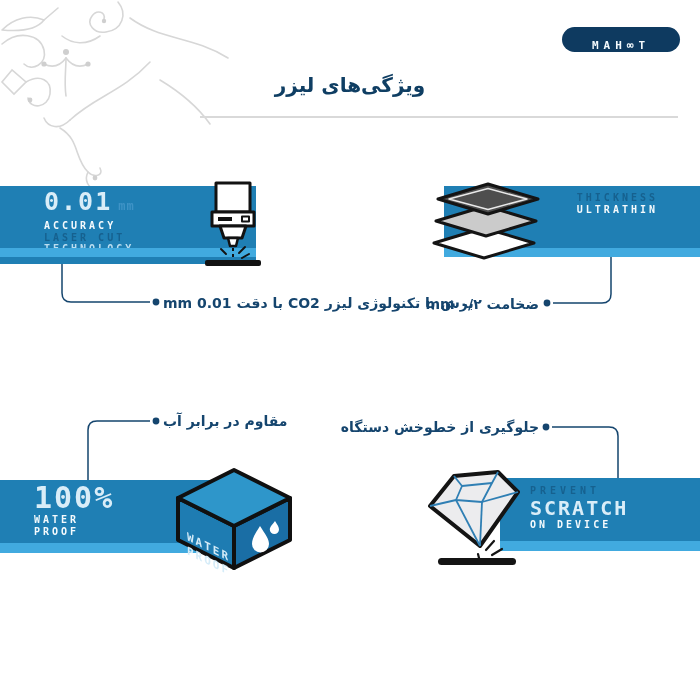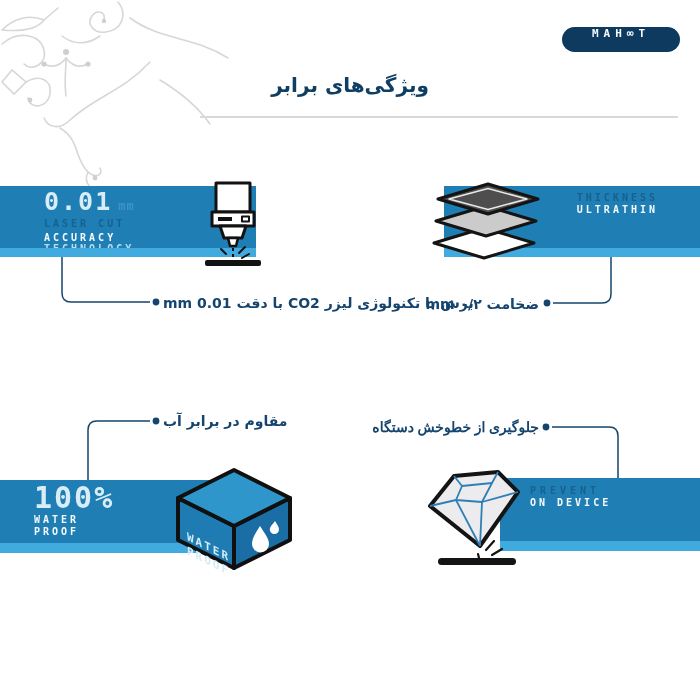--- a/index.html
+++ b/index.html
@@ -2,35 +2,35 @@
 <html><head>
 <meta charset="utf-8">
 <style>
   html,body{margin:0;padding:0;background:#fff;}
   .canvas{position:relative;width:700px;height:700px;background:#ffffff;overflow:hidden;
           font-family:"DejaVu Sans",sans-serif;}
   svg{display:block;}
 
   
   .logo{position:absolute;top:27px;right:20px;width:118px;height:25px;background:#0e3a60;
-        border-radius:13px;display:flex;align-items:flex-start;justify-content:center;
+        border-radius:13px;display:flex;align-items:flex-end;justify-content:center;
         color:#f4fafd;font-size:11px;font-weight:bold;letter-spacing:5px;
         font-family:"DejaVu Sans Mono",monospace;}
   .title{position:absolute;top:73px;left:0;width:100%;text-align:center;direction:rtl;
          font-size:20px;font-weight:bold;color:#0f3e63;}
   .divider{position:absolute;top:116px;left:200px;width:478px;height:2px;background:#d9d9d9;}
 
   
   .ornament{position:absolute;left:0;top:0;width:232px;height:192px;}
 
   
   .banner{position:absolute;background:#1f7fb4;box-sizing:border-box;
           font-family:"DejaVu Sans Mono",monospace;font-weight:bold;color:#fff;}
   .strip{position:absolute;background:#41aadf;}
-  .b-tl{left:0;top:186px;width:256px;height:62px;padding:4px 0 0 44px;}
+  .b-tl{left:0;top:186px;width:256px;height:78px;padding:4px 0 0 44px;}
   .s-tl{left:0;top:248px;width:256px;height:9px;}
   .b-tr{left:444px;top:186px;width:256px;height:62px;padding:4px 42px 0 0;text-align:right;}
   .s-tr{left:444px;top:248px;width:256px;height:9px;}
   .b-bl{left:0;top:480px;width:250px;height:63px;padding:4px 0 12px 34px;}
   .s-bl{left:0;top:543px;width:250px;height:10px;}
   .b-br{left:500px;top:478px;width:200px;height:63px;padding:7px 0 0 30px;}
   .s-br{left:500px;top:541px;width:200px;height:10px;}
 
   .num{font-size:25px;line-height:24px;letter-spacing:2px;color:#d9edf8;}
   .num-big{font-size:30px;line-height:28px;letter-spacing:2px;color:#d9edf8;}
@@ -50,21 +50,21 @@
   .i-cube{left:170px;top:466px;width:128px;height:108px;}
   .i-diamond{left:420px;top:470px;width:114px;height:98px;}
 
   
   .connectors{position:absolute;left:0;top:0;width:700px;height:700px;pointer-events:none;}
   .cap{position:absolute;font-size:14px;font-weight:bold;color:#15456e;
        white-space:nowrap;direction:rtl;}
   .cap-tl{left:163px;top:295px;}
   .cap-tr{right:161px;top:296px;}
   .cap-bl{left:163px;top:413px;}
-  .cap-br{right:161px;top:419px;font-family:Liberation Serif, serif;}
+  .cap-br{right:161px;top:419px;}
 </style>
 </head>
 <body>
 
 <div class="canvas">
 
   <svg class="ornament" viewBox="0 0 232 192">
     <g fill="none" stroke="#d7d7d7" stroke-width="1.6" stroke-linecap="round">
       <path d="M118,2 C128,14 122,30 106,32 C94,34 86,24 92,16 C97,9 106,12 104,19"></path>
       <path d="M2,44 C18,30 40,34 44,50 C47,64 32,72 24,64"></path>
@@ -90,42 +90,42 @@
       <circle cx="104" cy="21" r="2.2"></circle>
       <circle cx="30" cy="100" r="2.4"></circle>
       <circle cx="95" cy="178" r="2.4"></circle>
     </g>
   </svg>
 
   <div class="logo">
     <span>MAH∞T</span>
   </div>
 
-  <div class="title">ویژگی‌های برابر</div>
+  <div class="title">ویژگی‌های لیزر</div>
   <div class="divider"></div>
 
   <svg class="connectors" viewBox="0 0 700 700">
     <g fill="none" stroke="#15456e" stroke-width="1.5">
       <path d="M62,252 L62,293 Q62,302 71,302 L150,302"></path>
       <path d="M611,252 L611,294 Q611,303 602,303 L553,303"></path>
       <path d="M88,482 L88,430 Q88,421 97,421 L150,421"></path>
       <path d="M618,480 L618,436 Q618,427 609,427 L552,427"></path>
     </g>
     <g fill="#15456e">
       <circle cx="156" cy="302" r="3.4"></circle>
       <circle cx="547" cy="303" r="3.4"></circle>
       <circle cx="156" cy="421" r="3.4"></circle>
       <circle cx="546" cy="427" r="3.4"></circle>
     </g>
   </svg>
 
   <div class="banner b-tl">
     <span class="num"><span>0.01</span><span class="unit">mm</span></span>
+    <span class="row lt row-sp">ACCURACY</span>
     <span class="row dk">LASER CUT</span>
-    <span class="row lt row-sp">ACCURACY</span>
     <span class="row md">TECHNOLOGY</span>
   </div>
   <div class="strip s-tl"></div>
 
   <svg class="icon i-laser" viewBox="0 0 62 88">
     <g stroke="#121212" stroke-linejoin="round">
       <rect x="14" y="3" width="34" height="29" fill="#fff" stroke-width="3"></rect>
       <rect x="10" y="32" width="42" height="14" fill="#fff" stroke-width="3"></rect>
       <rect x="16" y="37" width="14" height="4" fill="#121212" stroke="none"></rect>
       <rect x="40" y="36.5" width="7" height="5" fill="none" stroke-width="2"></rect>
@@ -180,20 +180,21 @@
     <g fill="#ffffff">
       <path d="M90,60 C95,68 99,72.5 99,78 A8.5,8.5 0 1,1 82,78 C82,72.5 85,68 90,60 Z"></path>
       <path d="M105,55 C107.5,59 109,61 109,63.5 A4.6,4.6 0 1,1 99.8,63.5 C99.8,61 102,59 105,55 Z"></path>
     </g>
   </svg>
 
   <div class="cap cap-bl">مقاوم در برابر آب</div>
 
   <div class="banner b-br">
     <span class="row dk" style="letter-spacing:4px;">PREVENT</span>
+    <span class="scratch">SCRATCH</span>
     <span class="row lt">ON DEVICE</span>
   </div>
   <div class="strip s-br"></div>
 
   <svg class="icon i-diamond" viewBox="0 0 114 98">
     <polygon points="34,6 78,2 98,22 60,76 10,36" fill="#ececee" stroke="#141414" stroke-width="4" stroke-linejoin="round"></polygon>
     <g fill="none" stroke="#2f7fb4" stroke-width="1.8" stroke-linejoin="round">
       <polygon points="42,16 72,13 62,32 36,30"></polygon>
       <line x1="34" y1="6" x2="42" y2="16"></line>
       <line x1="78" y1="2" x2="72" y2="13"></line>

